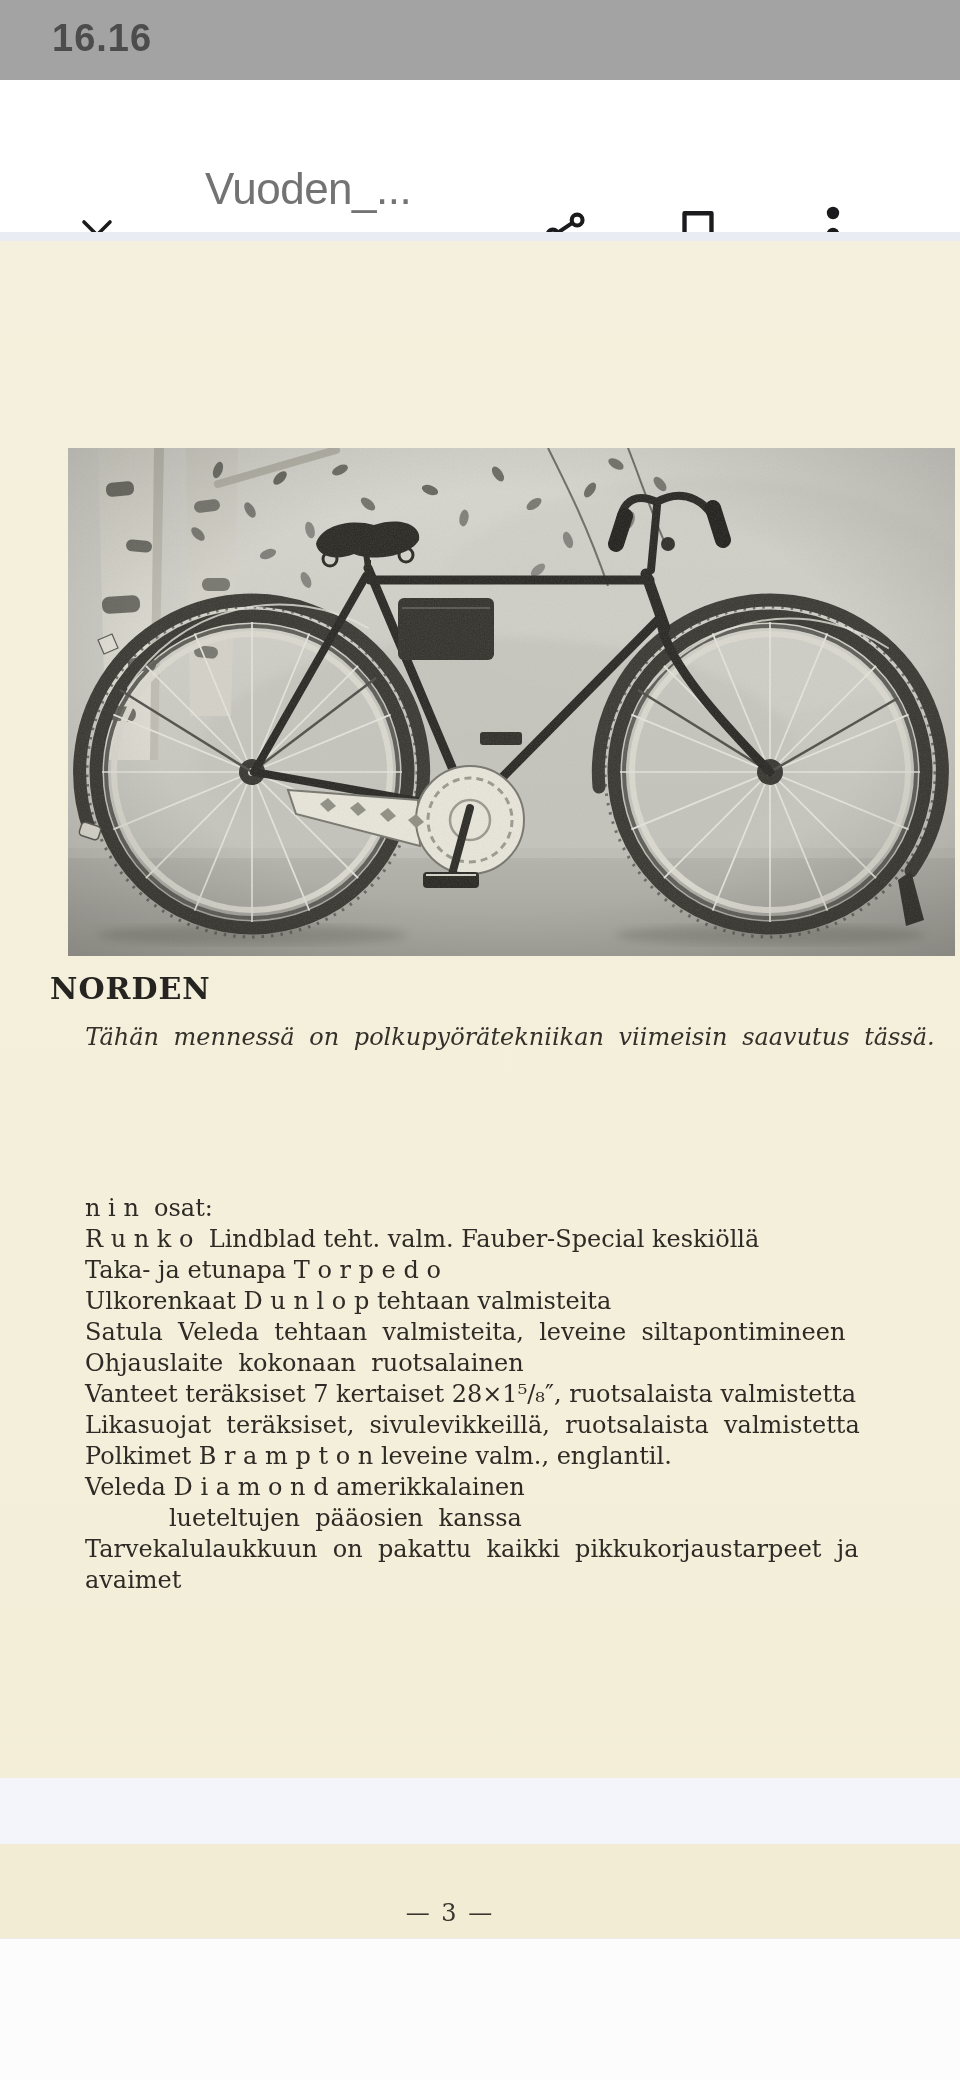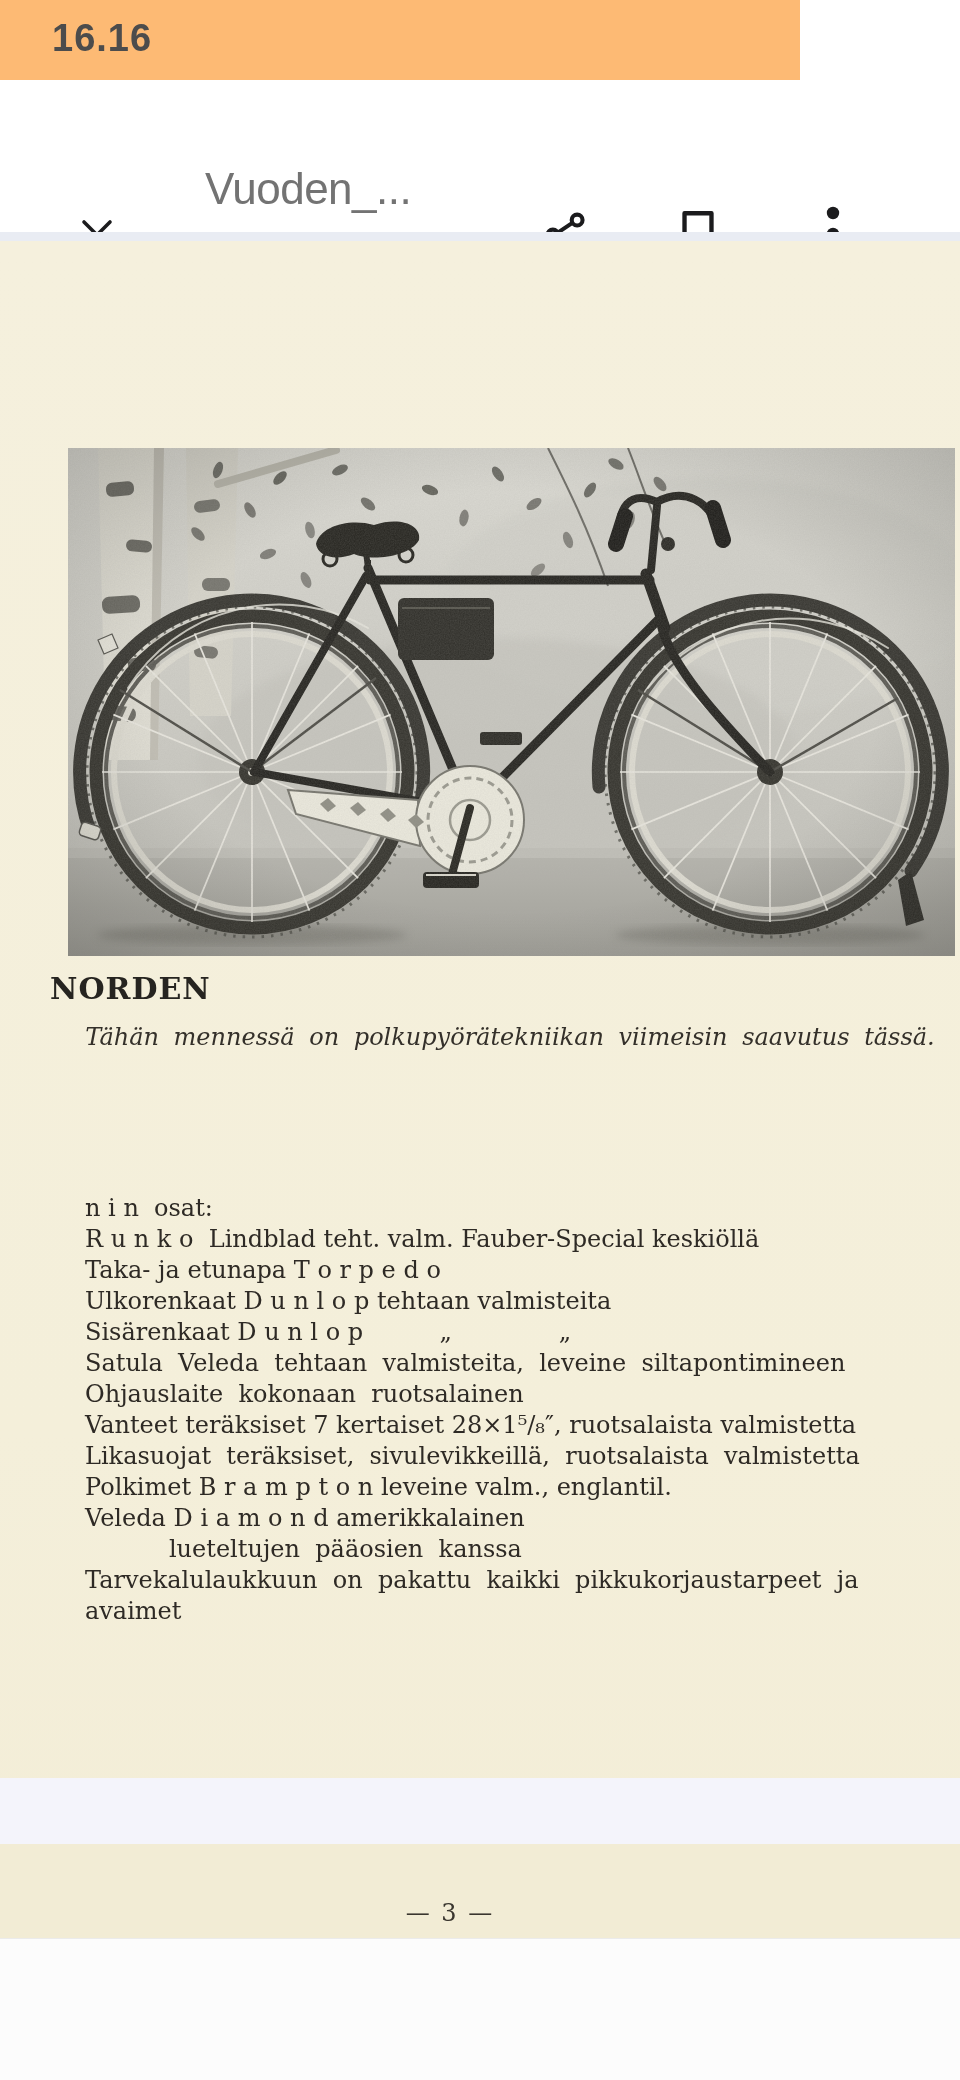--- a/index.html
+++ b/index.html
@@ -1,19 +1,19 @@
 <!DOCTYPE html>
 <html><head>
 <meta charset="utf-8">
 <style>
   html,body{margin:0;padding:0;background:#ffffff;}
   .screen{position:relative;width:960px;height:2080px;background:#ffffff;overflow:hidden;
           font-family:"Liberation Sans",sans-serif;}
   
-  .status-bar{position:absolute;left:0;top:0;width:800px;height:80px;background:#fdba74;text-align:right;}
+  .status-bar{position:absolute;left:0;top:0;width:960px;height:80px;background:#a3a3a3;text-align:right;}
   .sb-time{position:absolute;left:52px;top:17px;font-size:38px;font-weight:bold;color:#4c4c4c;letter-spacing:1px;}
   .sb-icons{position:absolute;right:0;top:0;height:80px;}
   
   .app-header{position:absolute;left:0;top:80px;width:960px;height:152px;background:#ffffff;}
   .hdr-close{position:absolute;left:75px;top:133px;width:44px;height:44px;cursor:pointer;}
   .hdr-title{position:absolute;left:205px;top:84px;font-size:44px;color:#737373;letter-spacing:-0.5px;white-space:nowrap;}
   .hdr-url{position:absolute;left:205px;top:168px;font-size:34px;color:#1d1d1d;white-space:nowrap;}
   .hdr-ic{position:absolute;cursor:pointer;}
   .page-gap{position:absolute;left:0;top:232px;width:960px;height:9px;background:#e9ecf3;}
   
@@ -260,21 +260,20 @@
     </div>
 
     <div class="doc-heading">NORDEN</div>
     <div class="doc-subtitle">Tähän mennessä on polkupyörätekniikan viimeisin saavutus tässä.</div>
 
     <div class="doc-body">
       <div class="ln">n i n  osat:</div>
       <div class="ln">R u n k o  Lindblad teht. valm. Fauber-Special keskiöllä</div>
       <div class="ln">Taka- ja etunapa T o r p e d o</div>
       <div class="ln">Ulkorenkaat D u n l o p tehtaan valmisteita</div>
-      <div class="ln">Sisärenkaat D u n l o p          „              „</div>
       <div class="ln">Satula  Veleda  tehtaan  valmisteita,  leveine  siltapontimineen</div>
       <div class="ln">Ohjauslaite  kokonaan  ruotsalainen</div>
       <div class="ln">Vanteet teräksiset 7 kertaiset 28×1⁵/₈″, ruotsalaista valmistetta</div>
       <div class="ln">Likasuojat  teräksiset,  sivulevikkeillä,  ruotsalaista  valmistetta</div>
       <div class="ln">Polkimet B r a m p t o n leveine valm., englantil.</div>
       <div class="ln">Veleda D i a m o n d amerikkalainen</div>
       <div class="ln">           lueteltujen  pääosien  kanssa</div>
       <div class="ln">Tarvekalulaukkuun  on  pakattu  kaikki  pikkukorjaustarpeet  ja  avaimet</div>
     </div>
 

